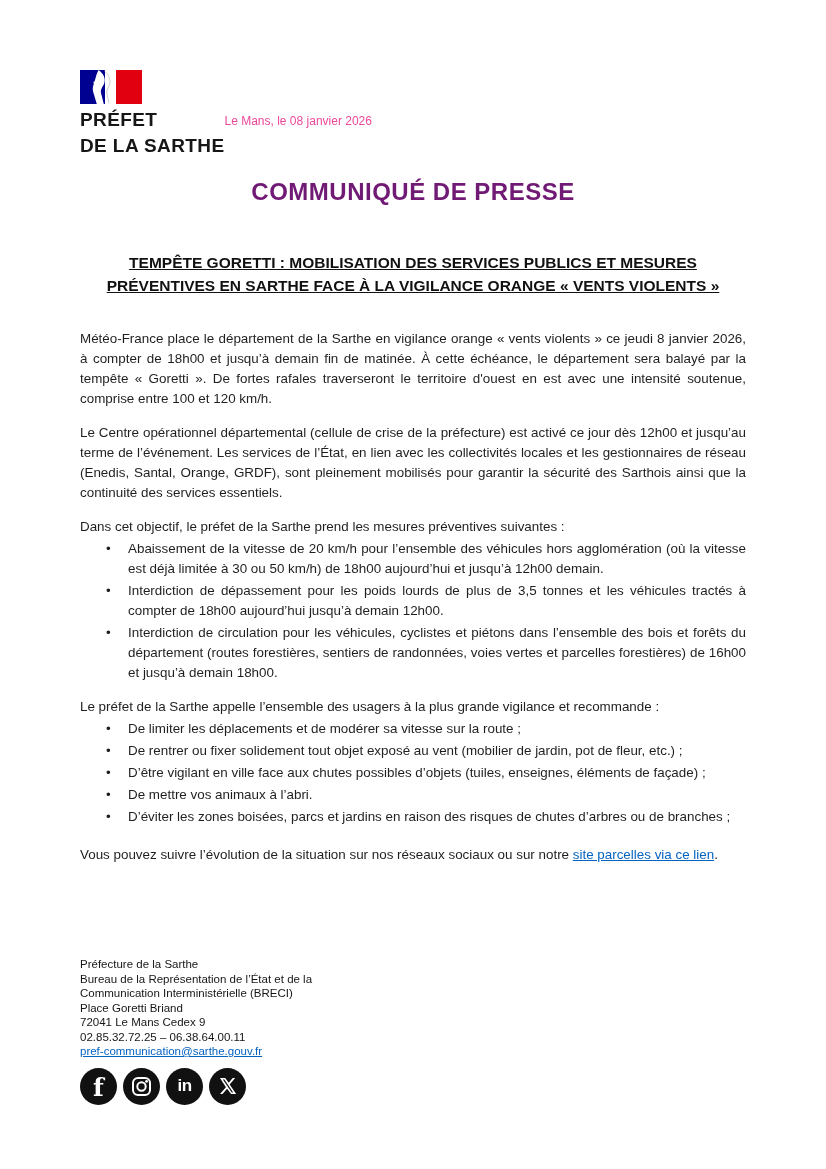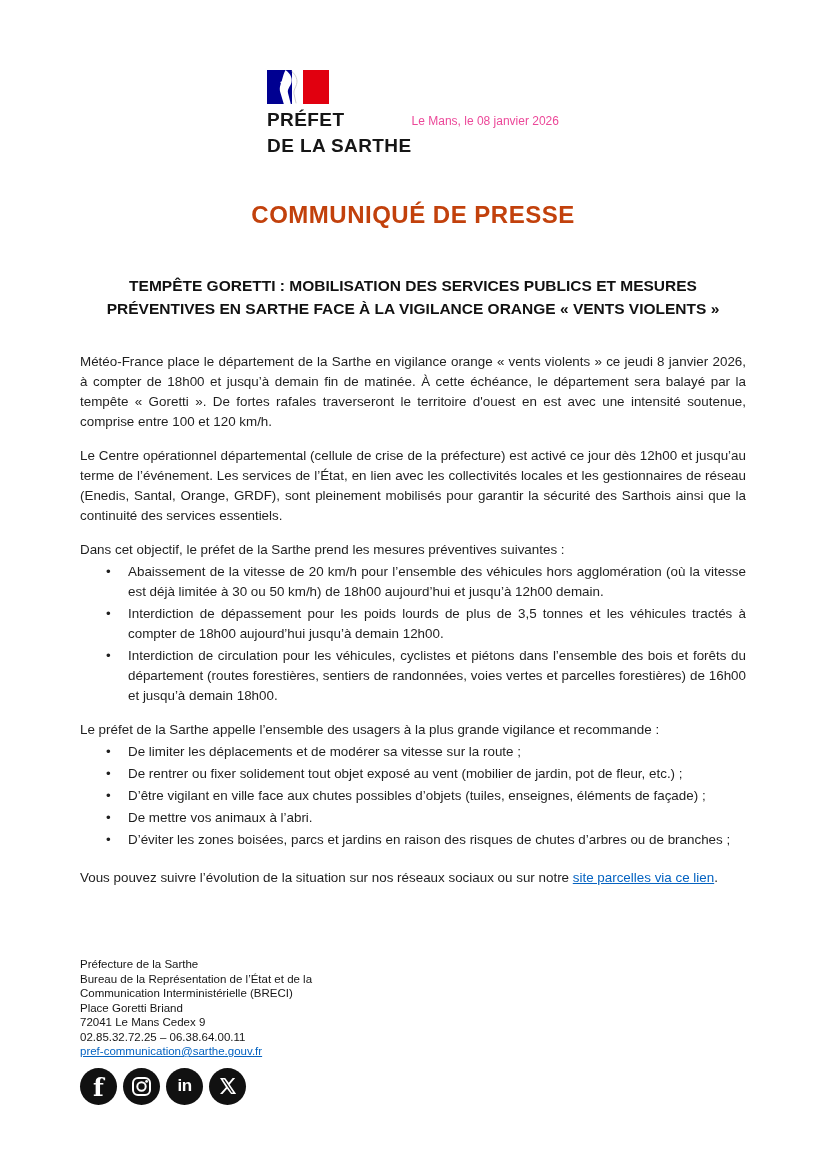--- a/index.html
+++ b/index.html
@@ -8,37 +8,37 @@
     width:826px;height:1169px;
     margin:0 auto;
     background:#ffffff;
     font-family:"Liberation Sans", sans-serif;
     color:#1f1f1f;
     box-sizing:border-box;
     padding:70px 80px 0 80px;
     overflow:hidden;
   }
   
-  .header-row{display:flex;justify-content:center;align-items:flex-start;}
+  .header-row{display:flex;justify-content:flex-start;align-items:flex-start;}
   .logo-block{line-height:1;}
   .flag{display:block;}
   .logo-title{font-weight:bold;font-size:19px;letter-spacing:.4px;line-height:22px;margin-top:5px;color:#161616;}
   .motto{margin-top:5px;font-family:"DejaVu Serif", serif;font-style:italic;font-size:10px;line-height:11px;color:#161616;}
   .motto div{margin-bottom:0;}
   .date-line{font-size:12px;margin-top:44px;color:#ec4899;}
   
   .doc-title{
     text-align:center;font-weight:bold;font-size:24px;letter-spacing:.5px;
-    margin-top:44px;color:#c2410c;
+    margin-top:21px;color:#701a75;
   }
   .headline{
     text-align:center;font-weight:bold;font-size:15.5px;line-height:23px;
     margin-top:45px;color:#111;
   }
-  .headline span{}
+  .headline span{text-decoration:underline;}
   
   .body-text{font-size:13.4px;line-height:20px;text-align:justify;}
   .para{margin:14px 0 0 0;}
   .para.first{margin-top:32px;}
   ul.bullets{list-style:none;margin:2px 0 0 0;padding:0;}
   ul.bullets li{
     position:relative;padding-left:48px;margin-top:2px;
     text-align:justify;
   }
   ul.bullets li::before{

